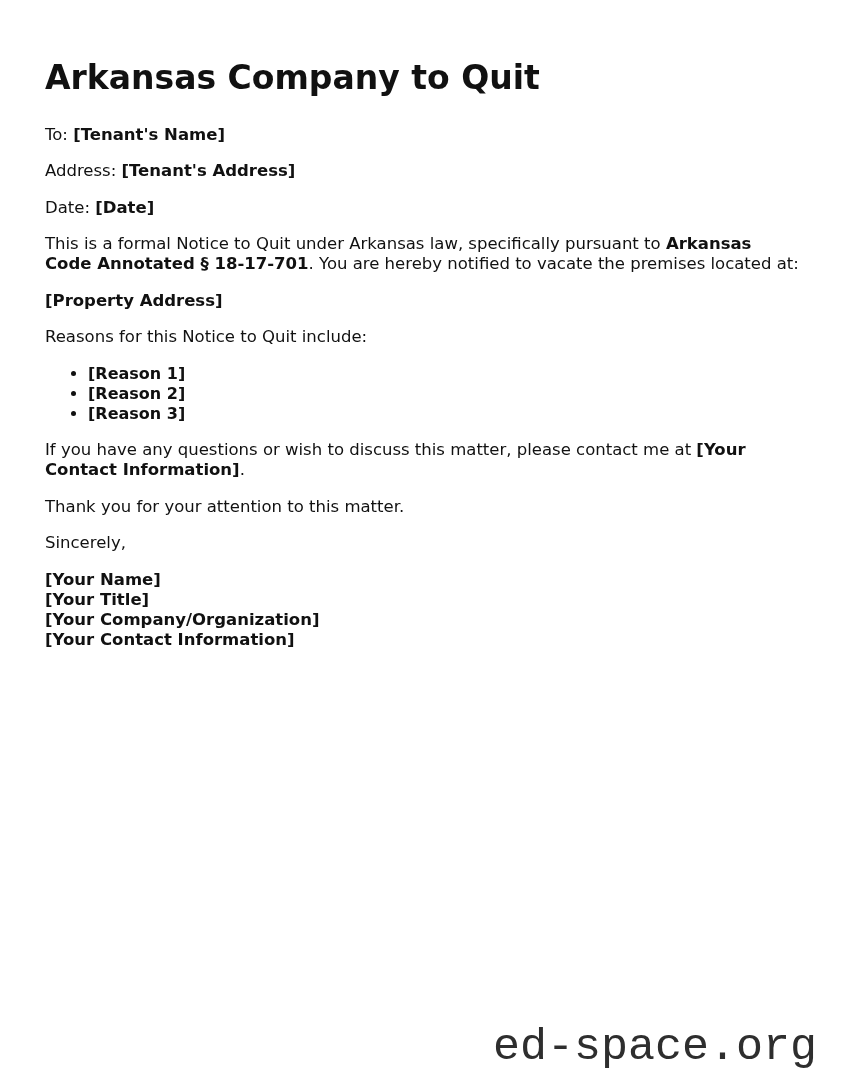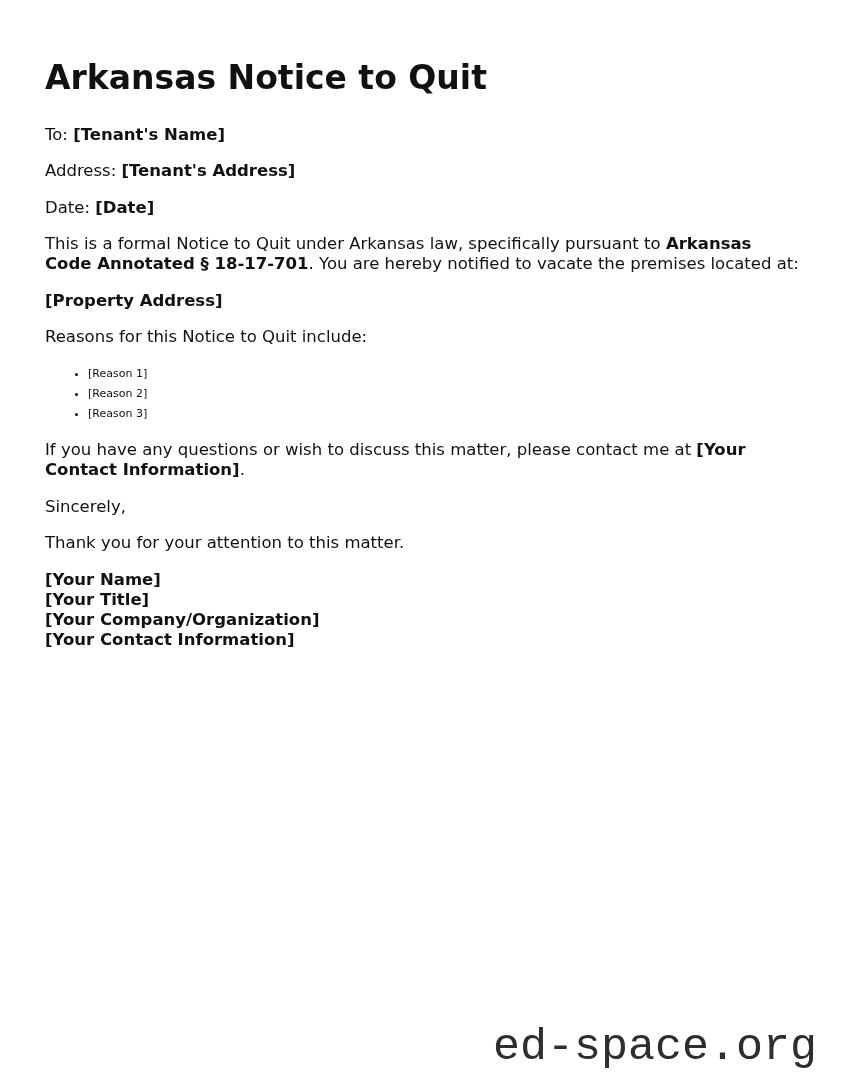--- a/index.html
+++ b/index.html
@@ -28,42 +28,42 @@
   .page p {
     font-size: 16.5px;
     line-height: 20px;
     margin: 16.5px 0;
   }
   .page ul {
     margin: 16.5px 0;
     padding-left: 43px;
   }
   .page li {
-    font-size: 11px;
+    font-size: 16px;
     line-height: 20px;
-    font-weight: normal;
+    font-weight: bold;
   }
   strong, .bold { font-weight: bold; }
   .watermark {
     position: absolute;
     right: 27px;
     bottom: 19px;
     font-family: "Liberation Mono", monospace;
     font-size: 45px;
     font-weight: normal;
     color: #2e2e2e;
     white-space: nowrap;
   }
 </style>
 </head>
 <body>
 
 <div class="page">
 
-  <h1 class="doc-title">Arkansas Notice to Quit</h1>
+  <h1 class="doc-title">Arkansas Company to Quit</h1>
 
   <p>
     <span>To: </span><strong>[Tenant's Name]</strong><span></span>
   </p>
 
   <p>
     <span>Address: </span><strong>[Tenant's Address]</strong><span></span>
   </p>
 
   <p>
@@ -83,23 +83,23 @@
     <li>[Reason 1]</li>
     <li>[Reason 2]</li>
     <li>[Reason 3]</li>
   </ul>
 
 
   <p>
     <span>If you have any questions or wish to discuss this matter, please contact me at </span><strong>[Your Contact Information]</strong><span>.</span>
   </p>
 
+  <p>Thank you for your attention to this matter.</p>
+
   <p>Sincerely,</p>
-
-  <p>Thank you for your attention to this matter.</p>
 
   <p class="bold">
     <span>[Your Name]</span><br>
     <span>[Your Title]</span><br>
     <span>[Your Company/Organization]</span><br>
     <span>[Your Contact Information]</span>
   </p>
 
   <div class="watermark">ed-space.org</div>
 

